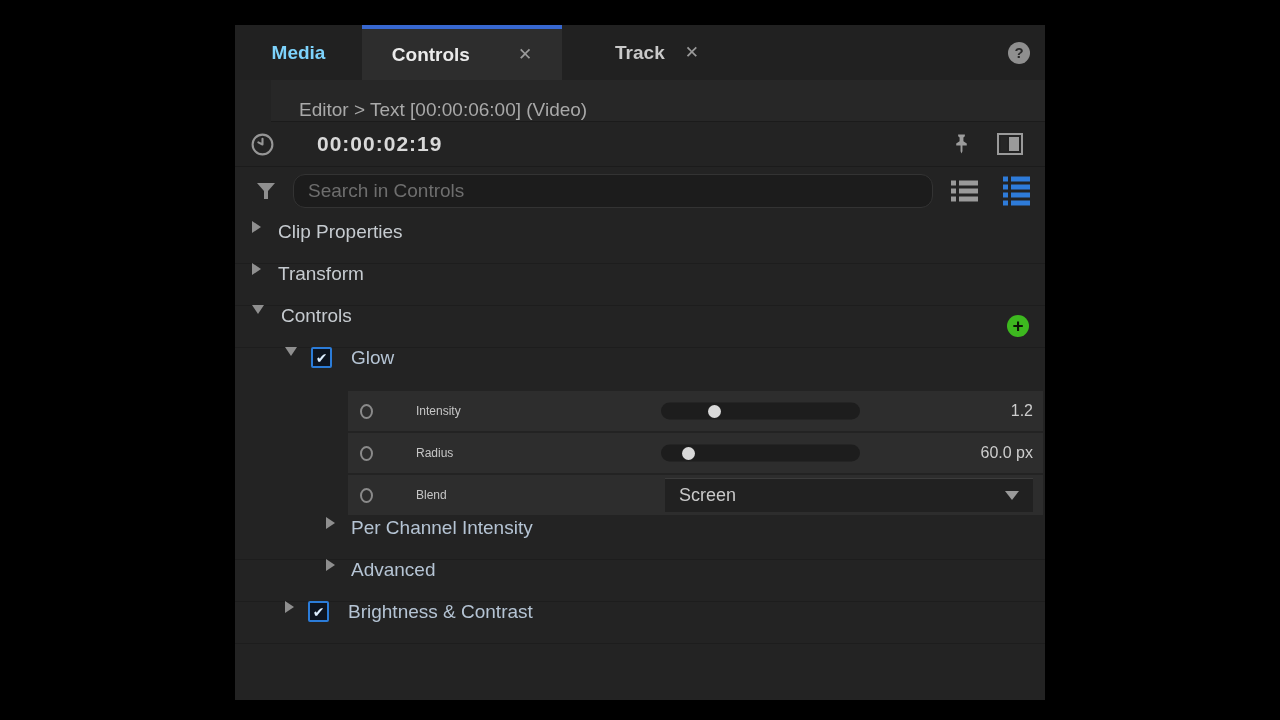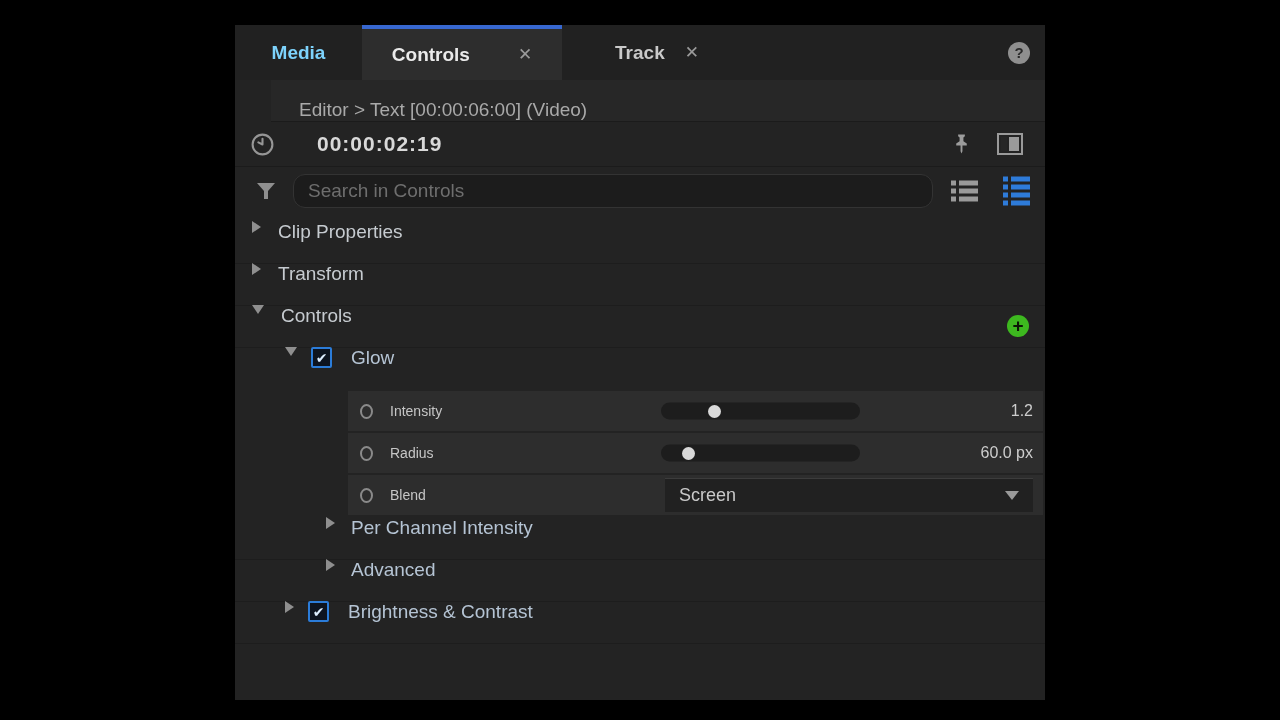--- a/index.html
+++ b/index.html
@@ -75,21 +75,21 @@
   .add-btn { position:absolute; right:16px; top:50%; transform:translateY(-50%);
              width:22px; height:22px; border-radius:50%; background:#3db81f; color:#0c1606;
              font-size:19px; font-weight:bold; display:flex; align-items:center; justify-content:center;
              line-height:1; padding-bottom:2px; }
 
   
   .chip { position:relative; height:40px; margin:0 2px 2px 113px; width:695px;
           background:#2d2d2d; display:flex; align-items:center; }
   .kf { position:absolute; left:12px; width:13px; height:15px;
         border:2.5px solid #8a8a8a; border-radius:50%; }
-  .pname { position:absolute; left:42px; font-size:14px; color:#c6c6c6; }
+  .pname { position:absolute; left:68px; font-size:12px; color:#c6c6c6; }
   .slider { position:absolute; left:313px; top:50%; transform:translateY(-50%);
             width:199px; height:17px; background:#1d1d1d; border-radius:9px; }
   .thumb { position:absolute; top:50%; transform:translateY(-50%); width:13px; height:13px;
            border-radius:50%; background:#d9d9d9; }
   .pval { position:absolute; right:10px; font-size:16px; color:#cdcdcd; }
   .dd { position:absolute; left:317px; top:3px; bottom:3px; width:368px; background:#212121;
         box-shadow:inset 0 1px 0 #3c3c3c; display:flex; align-items:center; padding:0 14px; }
   .dd-val { flex:1; font-size:18px; color:#c9c9c9; }
   .dd-caret { width:0; height:0; border-top:9px solid #9a9a9a;
               border-left:7px solid transparent; border-right:7px solid transparent; }

